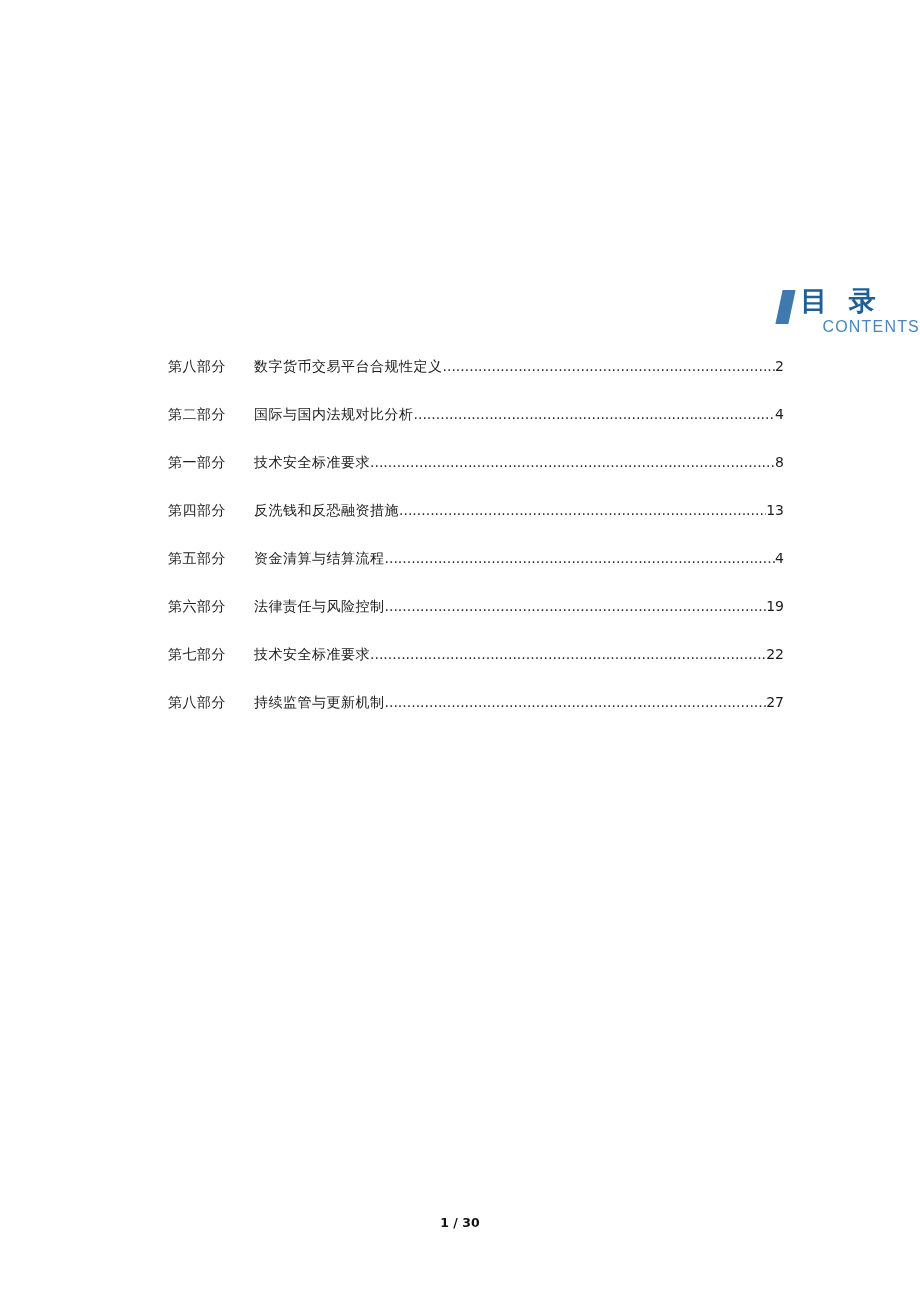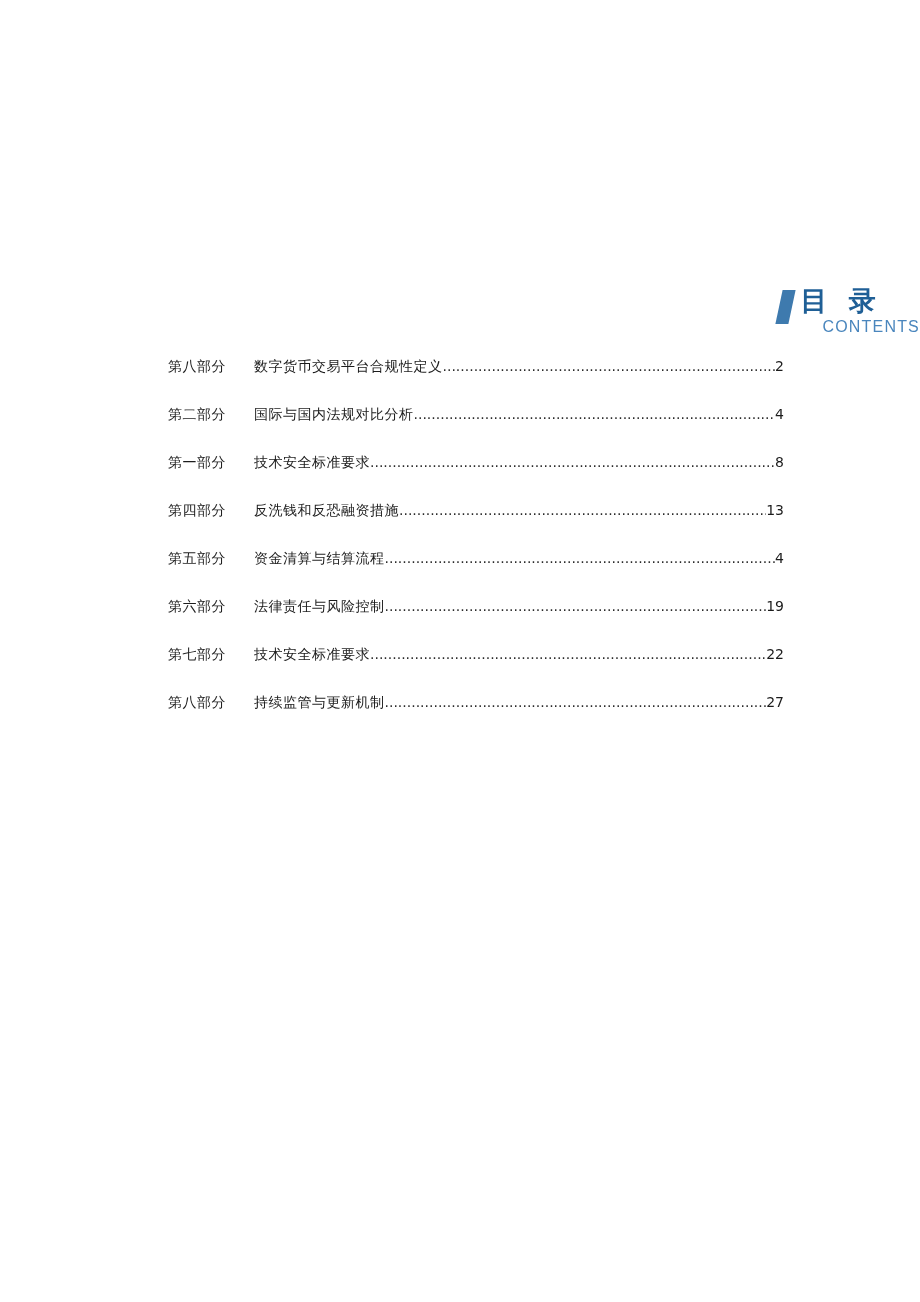--- a/index.html
+++ b/index.html
@@ -200,14 +200,15 @@
 
     <div class="toc-row">
       <span class="toc-part">第八部分</span>
       <span class="toc-title">持续监管与更新机制</span>
       <span class="toc-dots">..............................................................................................................................</span>
       <span class="toc-page">27</span>
     </div>
 
   </div>
 
+  <div class="footer">1 / 30</div>
 
 </div>
 
 </body></html>

